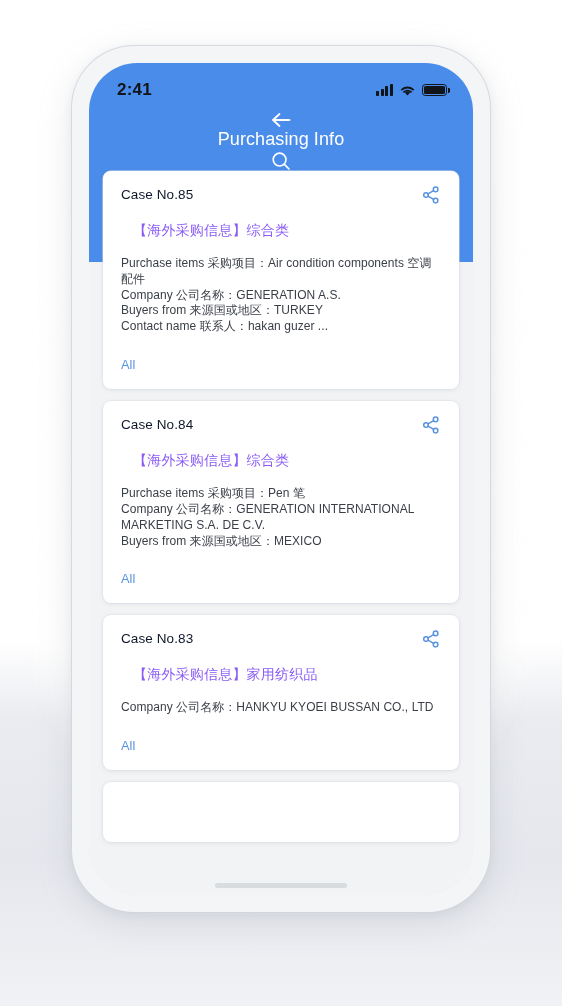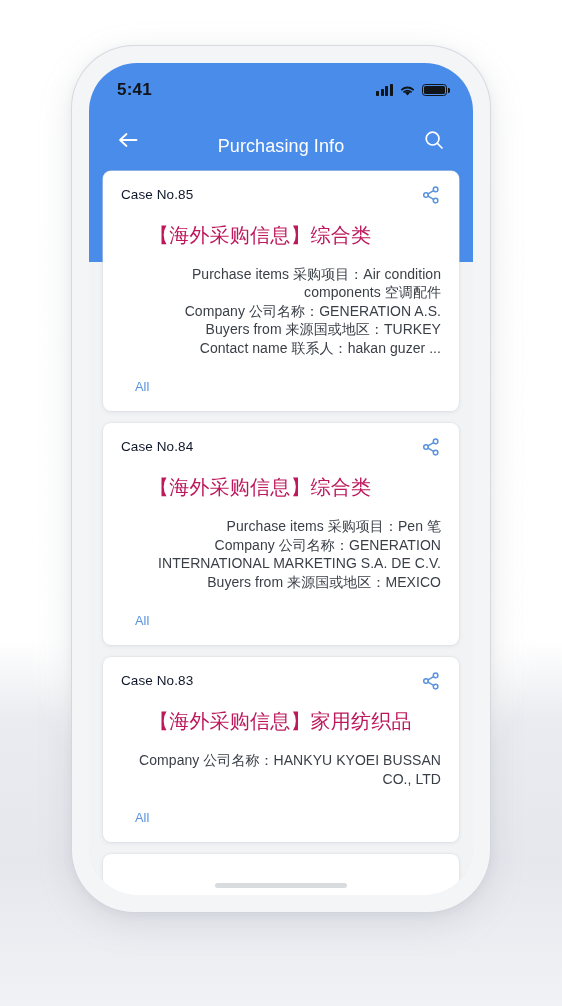--- a/index.html
+++ b/index.html
@@ -139,23 +139,24 @@
     border-radius: 1.6px;
     display: block;
   }
 
   #nav-bar {
     position: absolute;
     left: 0; top: 48px;
     width: 100%;
     height: 46px;
     display: flex;
-    align-items: flex-end;
+    align-items: center;
     padding: 0 22px;
     box-sizing: border-box;
+    flex-direction: column;
   }
   #back-btn {
     width: 34px; height: 34px;
     display: flex; align-items: center; justify-content: center;
     cursor: pointer;
   }
   #nav-title {
     flex: 1;
     text-align: center;
     color: #ffffff;
@@ -192,42 +193,40 @@
     width: 22px; height: 22px;
     cursor: pointer;
   }
   .card-no {
     font-size: 13.5px;
     color: #0f172a;
     letter-spacing: 0.1px;
   }
   .card-title {
     margin-top: 20px;
-    margin-left: 28px;
-    font-size: 20px;
-    color: #be185d;
+    margin-left: 12px;
+    font-size: 14px;
+    color: #8b5cf6;
     font-weight: 500;
     letter-spacing: 0.2px;
   }
   .card-body {
     margin-top: 16px;
-    font-size: 14px;
+    font-size: 12px;
     line-height: 1.32;
     color: #3a3f47;
     letter-spacing: 0.05px;
-    text-align: right;
   }
   .card-body div { white-space: normal; }
   .card-all {
     margin-top: 22px;
     font-size: 12.8px;
     color: #5a93e0;
     cursor: pointer;
     display: inline-block;
-    margin-left: 14px;
   }
 
   
   .card-gap { height: 12px; }
 
   
   #home-indicator {
     position: absolute;
     left: 50%;
     bottom: 7px;
@@ -245,21 +244,21 @@
 <div id="page-shade"></div>
 <div id="halo"></div>
 
 <div id="phone">
   <div id="phone-inner">
     <div id="screen">
 
       <div id="header-block"></div>
 
       <div id="status-bar">
-        <div id="status-time">5:41</div>
+        <div id="status-time">2:41</div>
         <div id="status-icons">
           <span class="sig-bars">
             <i></i>
               <i></i>
               <i></i>
               <i></i>
           </span>
           <span style="display:flex;align-items:center;">
             <svg width="17" height="13" viewBox="0 0 17 13">
               <path d="M8.5 11.4 L11.1 8.5 A3.6 3.6 0 0 0 5.9 8.5 Z" fill="#111418"></path>

